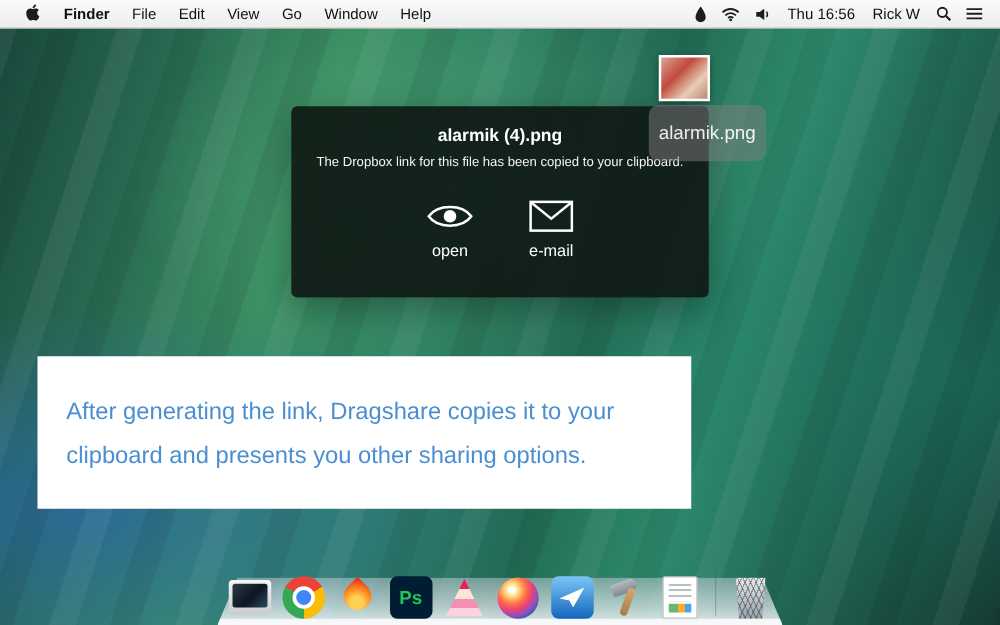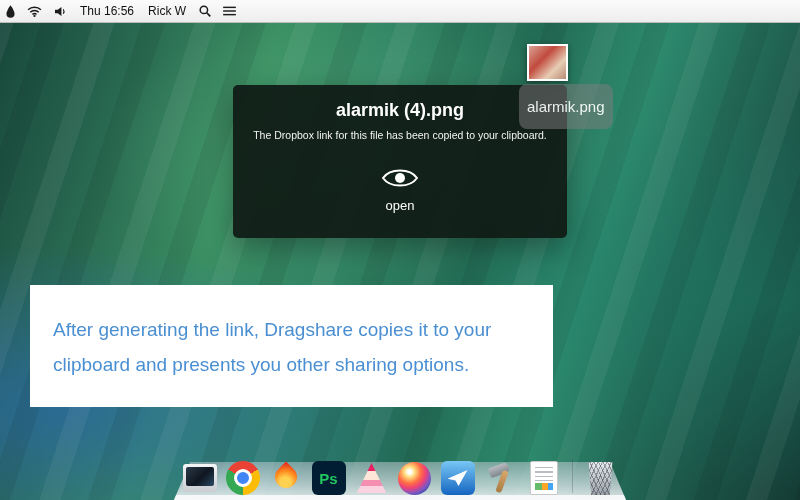--- a/index.html
+++ b/index.html
@@ -38,21 +38,21 @@
   .menu-item{padding:0 9px;height:100%;display:flex;align-items:center;white-space:nowrap;}
   .menu-item.app{font-weight:bold;}
   .status-icon{padding:0 6px;display:flex;align-items:center;height:100%;}
   .clock,.user{padding:0 7px;white-space:nowrap;}
   
   .popup{
     position:absolute;left:233px;top:85px;width:334px;height:153px;z-index:3;
     background:rgba(15,26,20,.93);border-radius:5px;color:#fff;text-align:center;
     box-shadow:0 10px 30px rgba(0,0,0,.35);
   }
-  .popup-title{margin-top:15px;font-size:18px;font-weight:bold;}
+  .popup-title{margin-top:15px;font-size:14px;font-weight:bold;}
   .popup-msg{margin-top:8px;font-size:10.5px;color:rgba(255,255,255,.95);}
   .popup-actions{display:flex;justify-content:center;gap:44px;margin-top:18px;align-items:flex-end;}
   .action{display:flex;flex-direction:column;align-items:center;cursor:pointer;}
   .action-icon{height:32px;display:flex;align-items:flex-end;justify-content:center;}
   .action-label{margin-top:7px;font-size:13px;font-weight:300;color:#fff;}
   
   .thumb{
     position:absolute;left:527px;top:44px;width:37px;height:33px;z-index:4;
     background:#fff;padding:2px;box-shadow:0 2px 6px rgba(0,0,0,.45);
   }
@@ -131,20 +131,36 @@
       repeating-linear-gradient(65deg, rgba(60,65,72,.45) 0 1px, transparent 1px 4px),
       repeating-linear-gradient(-65deg, rgba(60,65,72,.45) 0 1px, transparent 1px 4px),
       linear-gradient(180deg,#e6eaee,#99a0a8);}
 </style>
 </head>
 <body>
 
 <div class="wallpaper"></div>
 
 <div class="menu-bar">
+  <div class="menu-left">
+    <span class="apple-menu">
+      <span>
+        <svg viewBox="0 0 17 20" width="12" height="14">
+            <path fill="#1c1c1c" d="M13.8 10.6c0-2.3 1.9-3.4 2-3.5-1.1-1.6-2.8-1.8-3.4-1.8-1.4-.1-2.8.8-3.5.8-.7 0-1.8-.8-3-.8-1.5 0-3 .9-3.8 2.3-1.6 2.8-.4 7 1.2 9.3.8 1.1 1.7 2.4 2.9 2.3 1.2 0 1.6-.7 3-.7s1.8.7 3 .7c1.3 0 2.1-1.1 2.9-2.2.9-1.3 1.3-2.6 1.3-2.6s-2.6-1-2.6-3.8zM11.5 3.8c.6-.8 1.1-1.9 1-3-1 0-2.1.6-2.8 1.4-.6.7-1.2 1.8-1 2.9 1.1.1 2.2-.5 2.8-1.3z"></path>
+          </svg>
+      </span>
+    </span>
+    <span class="menu-item app">Finder</span>
+    <span class="menu-item">File</span>
+    <span class="menu-item">Edit</span>
+    <span class="menu-item">View</span>
+    <span class="menu-item">Go</span>
+    <span class="menu-item">Window</span>
+    <span class="menu-item">Help</span>
+  </div>
   <div class="menu-right">
     <span class="status-icon">
       <svg viewBox="0 0 10 14" width="9" height="13">
           <path d="M5 0 C5 0 .5 6 .5 9.5 A4.5 4.5 0 0 0 9.5 9.5 C9.5 6 5 0 5 0 Z" fill="#1c1c1c"></path>
         </svg>
     </span>
     <span class="status-icon">
       <svg viewBox="0 0 16 12" width="15" height="11">
         <path d="M1 4.2 A10 10 0 0 1 15 4.2" fill="none" stroke="#1c1c1c" stroke-width="1.6"></path>
         <path d="M3.4 6.8 A6.4 6.4 0 0 1 12.6 6.8" fill="none" stroke="#1c1c1c" stroke-width="1.6"></path>
@@ -182,20 +198,29 @@
   <div class="popup-actions">
     <div class="action">
       <span class="action-icon">
         <svg viewBox="0 0 38 26" width="38" height="26">
           <path d="M2 13 C 9 3, 29 3, 36 13 C 29 23, 9 23, 2 13 Z" fill="none" stroke="#fff" stroke-width="2"></path>
           <circle cx="19" cy="13" r="5" fill="#fff"></circle>
         </svg>
       </span>
       <span class="action-label">open</span>
     </div>
+    <div class="action">
+      <span class="action-icon">
+        <svg viewBox="0 0 36 26" width="36" height="26">
+          <rect x="1.5" y="1.5" width="33" height="23" fill="none" stroke="#fff" stroke-width="2"></rect>
+          <path d="M2 2 L18 15 L34 2" fill="none" stroke="#fff" stroke-width="2"></path>
+        </svg>
+      </span>
+      <span class="action-label">e-mail</span>
+    </div>
   </div>
 </div>
 
 <div class="thumb">
   <div class="thumb-img"></div>
 </div>
 <div class="drag-label">alarmik.png</div>
 
 <div class="caption">
   <p>After generating the link, Dragshare copies it to your clipboard and presents you other sharing options.</p>

